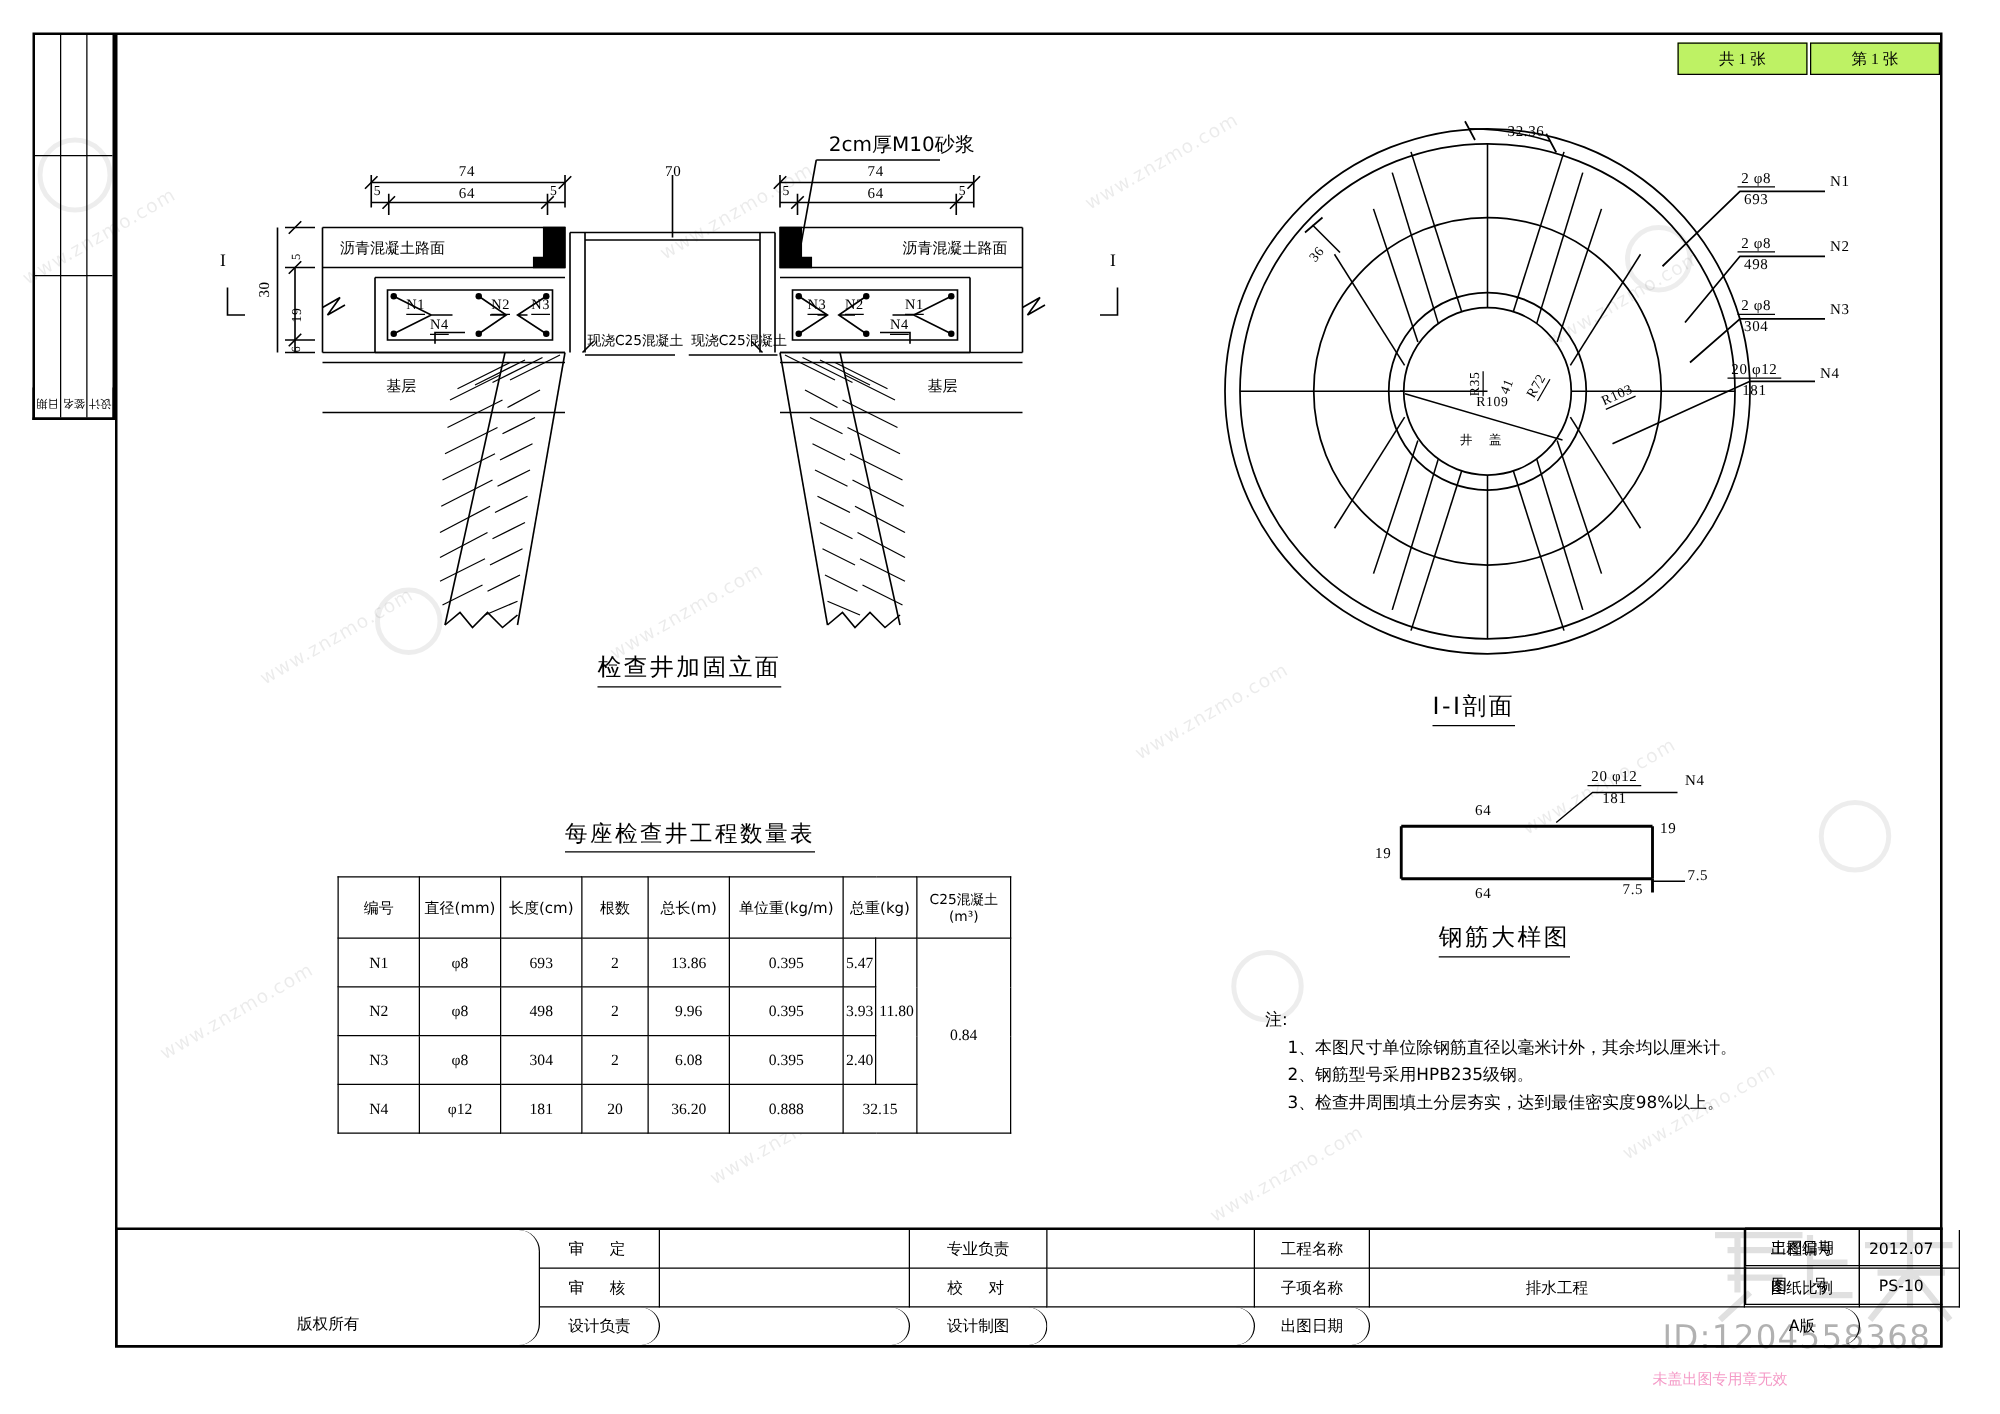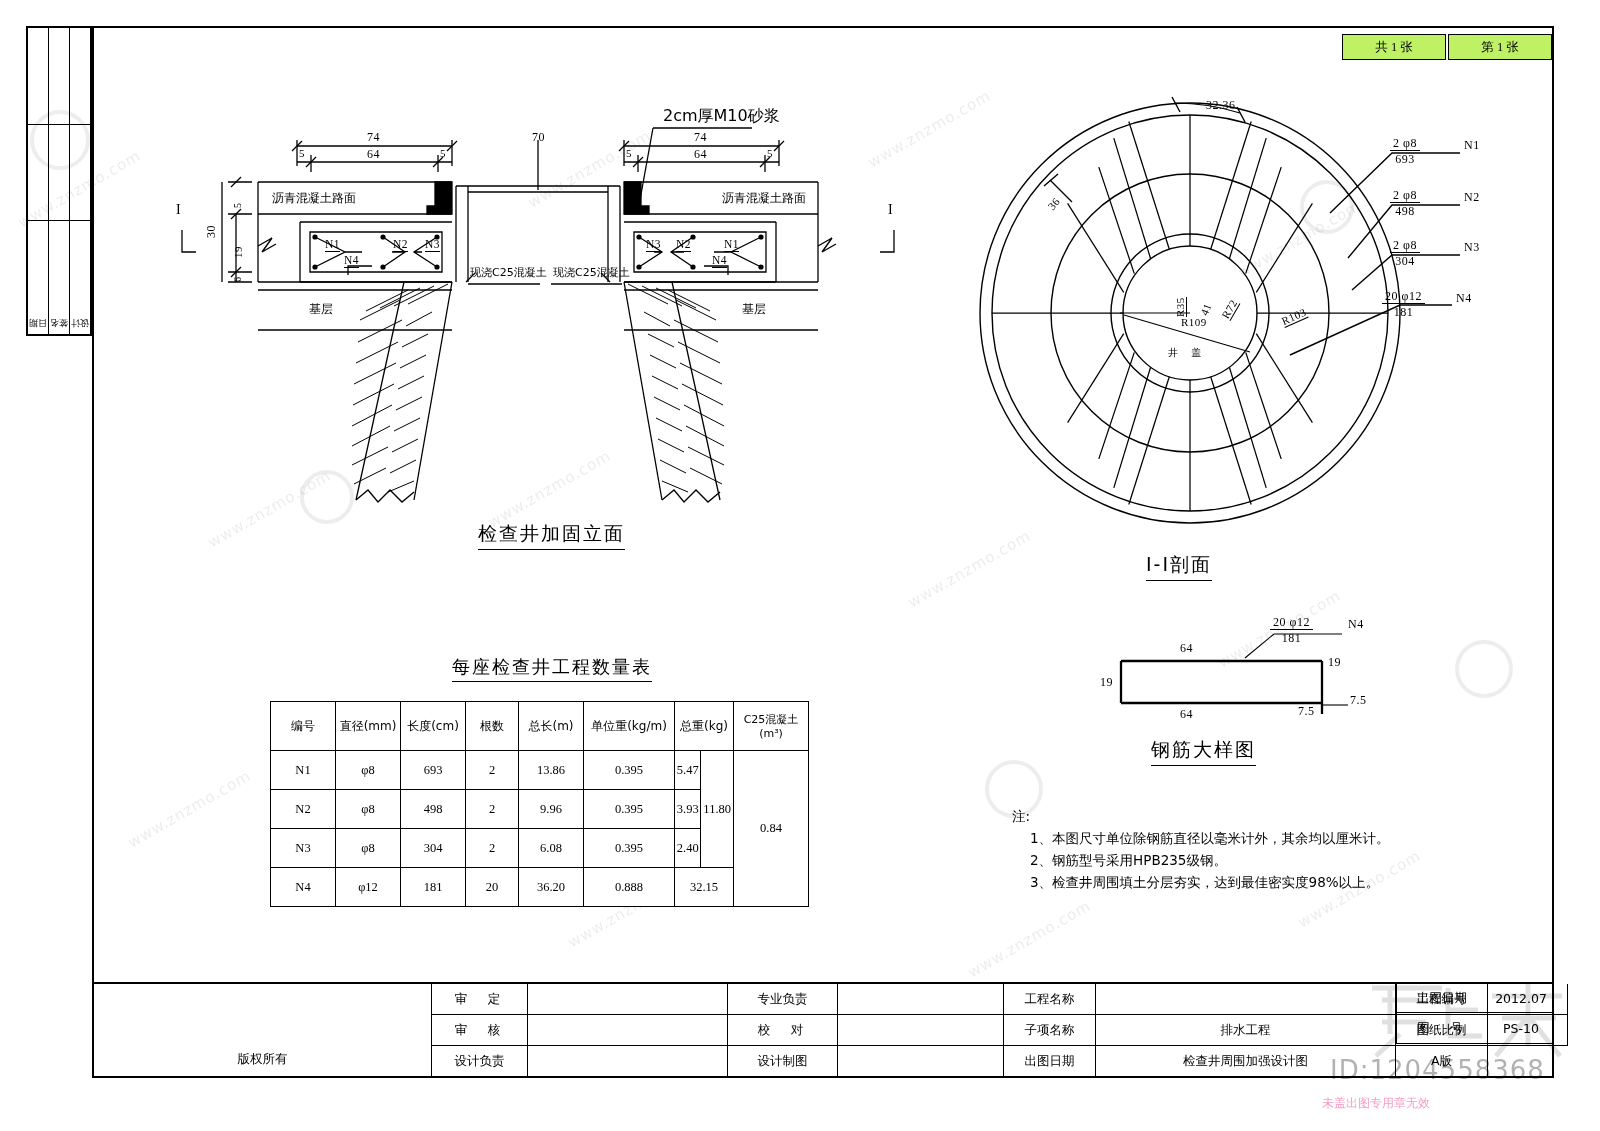--- a/index.html
+++ b/index.html
@@ -50,21 +50,21 @@
          font-family:"DejaVu Sans","Liberation Sans",sans-serif;font-size:13.5px;line-height:1.62;}
   .notes .n0{margin-left:-18px;}
 
   
   .tblock{position:absolute;left:92px;top:982px;width:1462px;height:96px;
           border:2px solid #000;box-sizing:border-box;background:rgba(255,255,255,0);}
   .tb{position:absolute;box-sizing:border-box;border-right:1.6px solid #000;
       border-bottom:1.6px solid #000;display:flex;align-items:center;justify-content:center;
       font-size:12.5px;font-family:"DejaVu Sans","Liberation Sans",sans-serif;background:transparent;}
   .tb.lbl{letter-spacing:4px;}
-  .tb.nb{border-bottom:0;}
+  .tb.nb{border-bottom:0;border-radius:17px;}
   .tb.nr{border-right:0;}
 
   
   .wm{position:absolute;color:#000;opacity:.075;font-size:15px;letter-spacing:1px;
       transform:rotate(-30deg);font-family:"DejaVu Sans",sans-serif;pointer-events:none;
       white-space:nowrap;}
   .wm-ring{position:absolute;border:4px solid #000;border-radius:50%;opacity:.07;pointer-events:none;}
   .wm-big{position:absolute;opacity:.14;pointer-events:none;}
   .idtxt{position:absolute;color:#000;opacity:.30;font-size:26px;letter-spacing:1px;
          font-family:"DejaVu Sans",sans-serif;white-space:nowrap;}
@@ -528,21 +528,20 @@
     <div class="tb" style="left:910px;top:31px;width:92px;height:31px;">子项名称</div>
     <div class="tb" style="left:1002px;top:31px;width:300px;height:31px;">排水工程</div>
     <div class="tb" style="left:1302px;top:31px;width:92px;height:31px;">图纸比例</div>
     <div class="tb" style="left:1394px;top:31px;width:80px;height:31px;"></div>
 
     <div class="tb nb" style="left:338px;top:62px;width:96px;height:30px;">设计负责</div>
     <div class="tb nb" style="left:434px;top:62px;width:200px;height:30px;"></div>
     <div class="tb nb" style="left:634px;top:62px;width:110px;height:30px;">设计制图</div>
     <div class="tb nb" style="left:744px;top:62px;width:166px;height:30px;"></div>
     <div class="tb nb" style="left:910px;top:62px;width:92px;height:30px;">出图日期</div>
-    <div class="tb nb" style="left:1002px;top:62px;width:300px;height:30px;">检查井周围加强设计图</div>
     <div class="tb nb" style="left:1302px;top:62px;width:92px;height:30px;">A版</div>
     <div class="tb nb nr" style="left:1394px;top:62px;width:80px;height:30px;"></div>
   </div>
 
   <div>
     <div class="tb" style="left:1396px;top:982px;width:92px;height:31px;border-left:1.6px solid #000;border-top:2px solid #000;">出图日期</div>
     <div class="tb" style="left:1488px;top:982px;width:66px;height:31px;border-right:0;border-top:2px solid #000;">2012.07</div>
     <div class="tb lbl" style="left:1396px;top:1013px;width:92px;height:31px;border-left:1.6px solid #000;">图　号</div>
     <div class="tb" style="left:1488px;top:1013px;width:66px;height:31px;border-right:0;text-align:right;">PS-10</div>
   </div>

